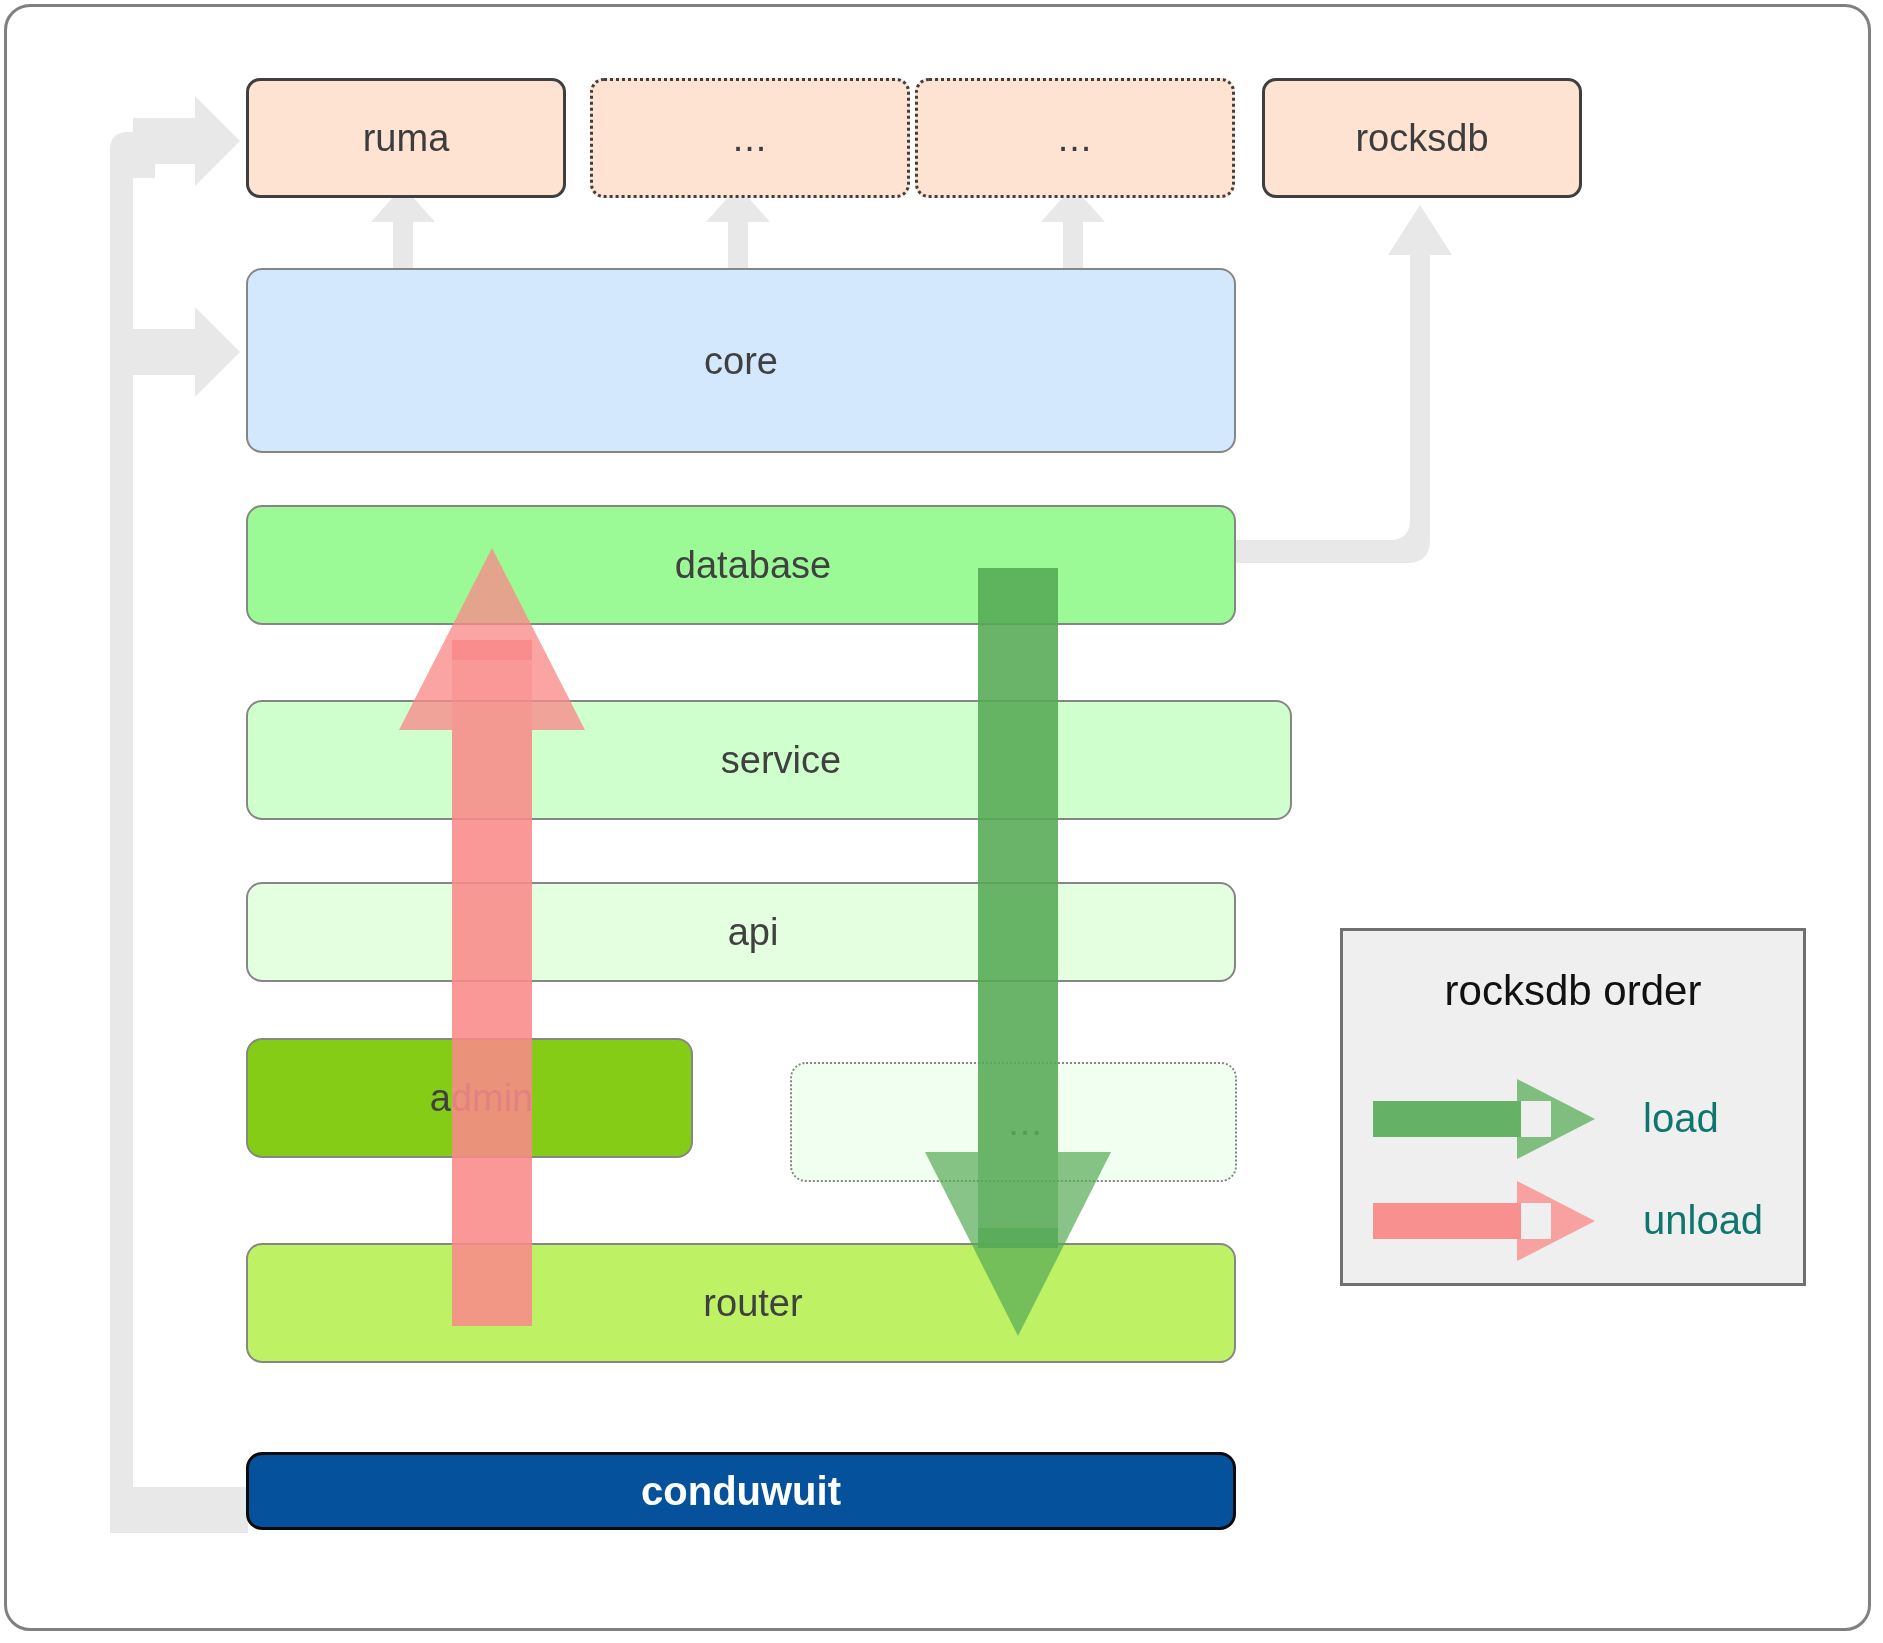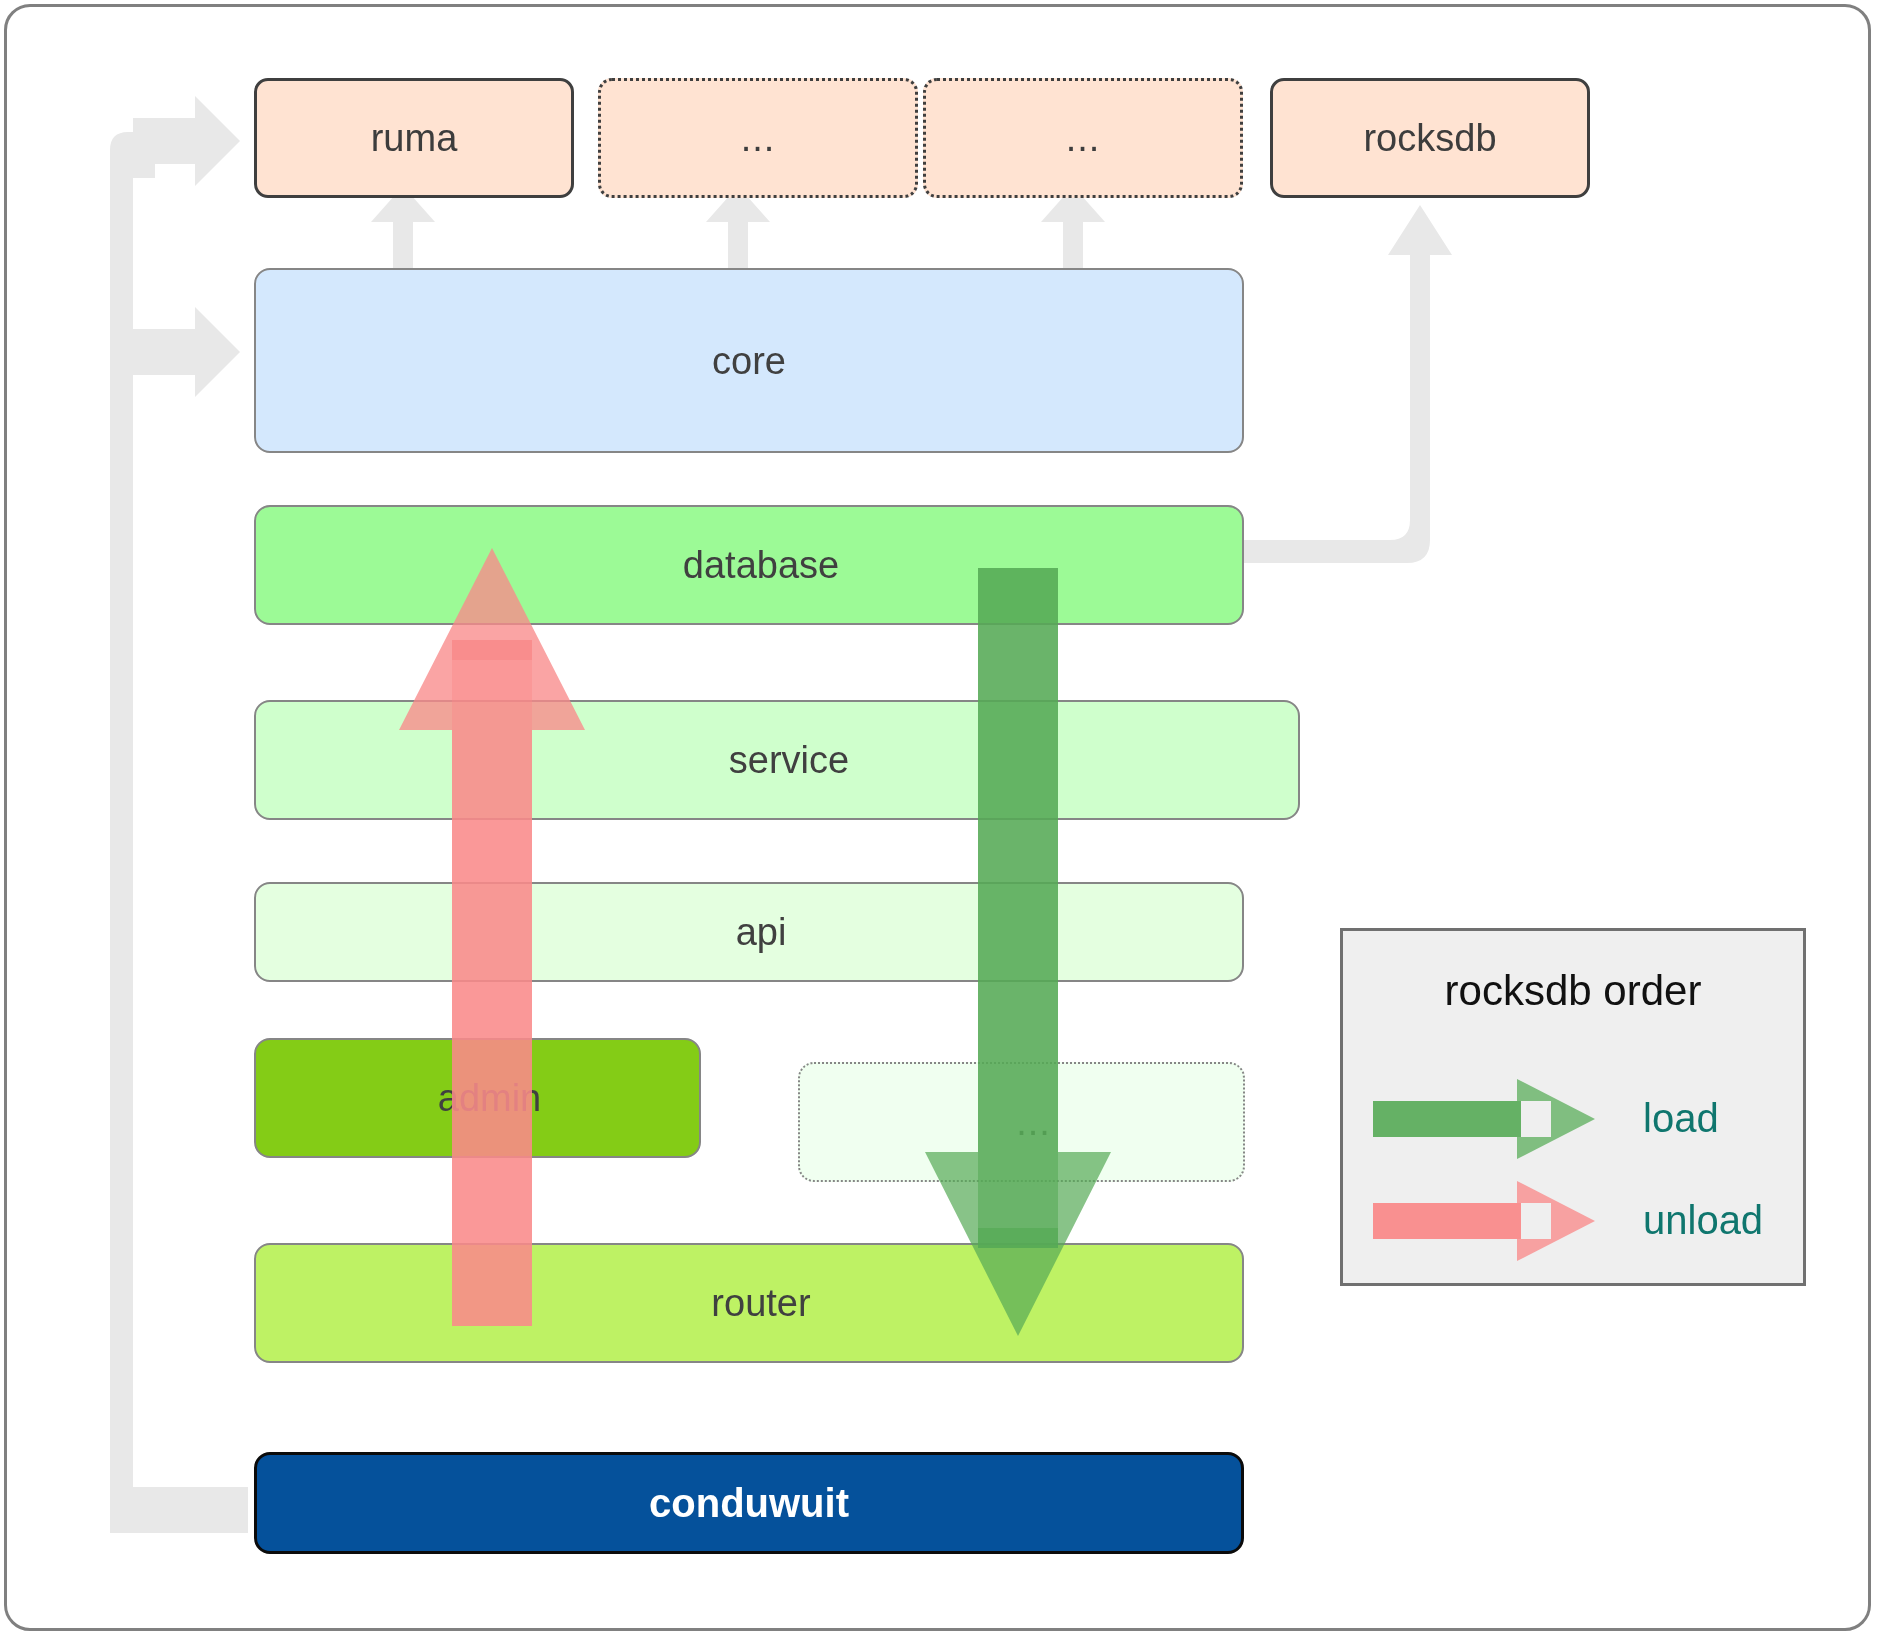--- a/index.html
+++ b/index.html
@@ -36,21 +36,20 @@
     height: 1643px;
     pointer-events: none;
   }
   .node {
     position: absolute;
     box-sizing: border-box;
     display: flex;
     align-items: center;
     justify-content: center;
     text-align: center;
-    margin-left: 8px;
   }
   .node .lbl {
     font-size: 38px;
     color: #404040;
     line-height: 1;
     white-space: nowrap;
   }
 
   
   .dep {
@@ -199,21 +198,21 @@
       <rect x="452" y="640" width="80" height="686" fill="#f98a8a" opacity="0.88"></rect>
       <path d="M 492,548 L 585,730 L 532,730 L 532,660 L 452,660 L 452,730 L 399,730 Z" fill="#f98a8a" opacity="0.78"></path>
     </g>
 
     <g>
       <rect x="978" y="568" width="80" height="680" fill="#55aa55" opacity="0.88"></rect>
       <path d="M 1018,1336 L 925,1152 L 978,1152 L 978,1228 L 1058,1228 L 1058,1152 L 1111,1152 Z" fill="#55aa55" opacity="0.70"></path>
     </g>
   </svg>
 
-  <div class="node app-box" style="left:246px; top:1452px; width:990px; height:102px;">
+  <div class="node app-box" style="left:246px; top:1452px; width:990px; height:78px;">
     <span class="lbl">conduwuit</span>
   </div>
 
   <div class="legend" style="left:1340px; top:928px; width:466px; height:358px;">
     <div class="legend-title">rocksdb order</div>
 
     <svg style="position:absolute; left:22px; top:140px; width:240px; height:90px;" viewBox="0 0 240 90">
       <rect x="8" y="30" width="148" height="36" fill="#55aa55" opacity="0.9"></rect>
       <path d="M 230,48 L 152,8 L 152,30 L 186,30 L 186,66 L 152,66 L 152,88 Z" fill="#55aa55" opacity="0.72"></path>
     </svg>

